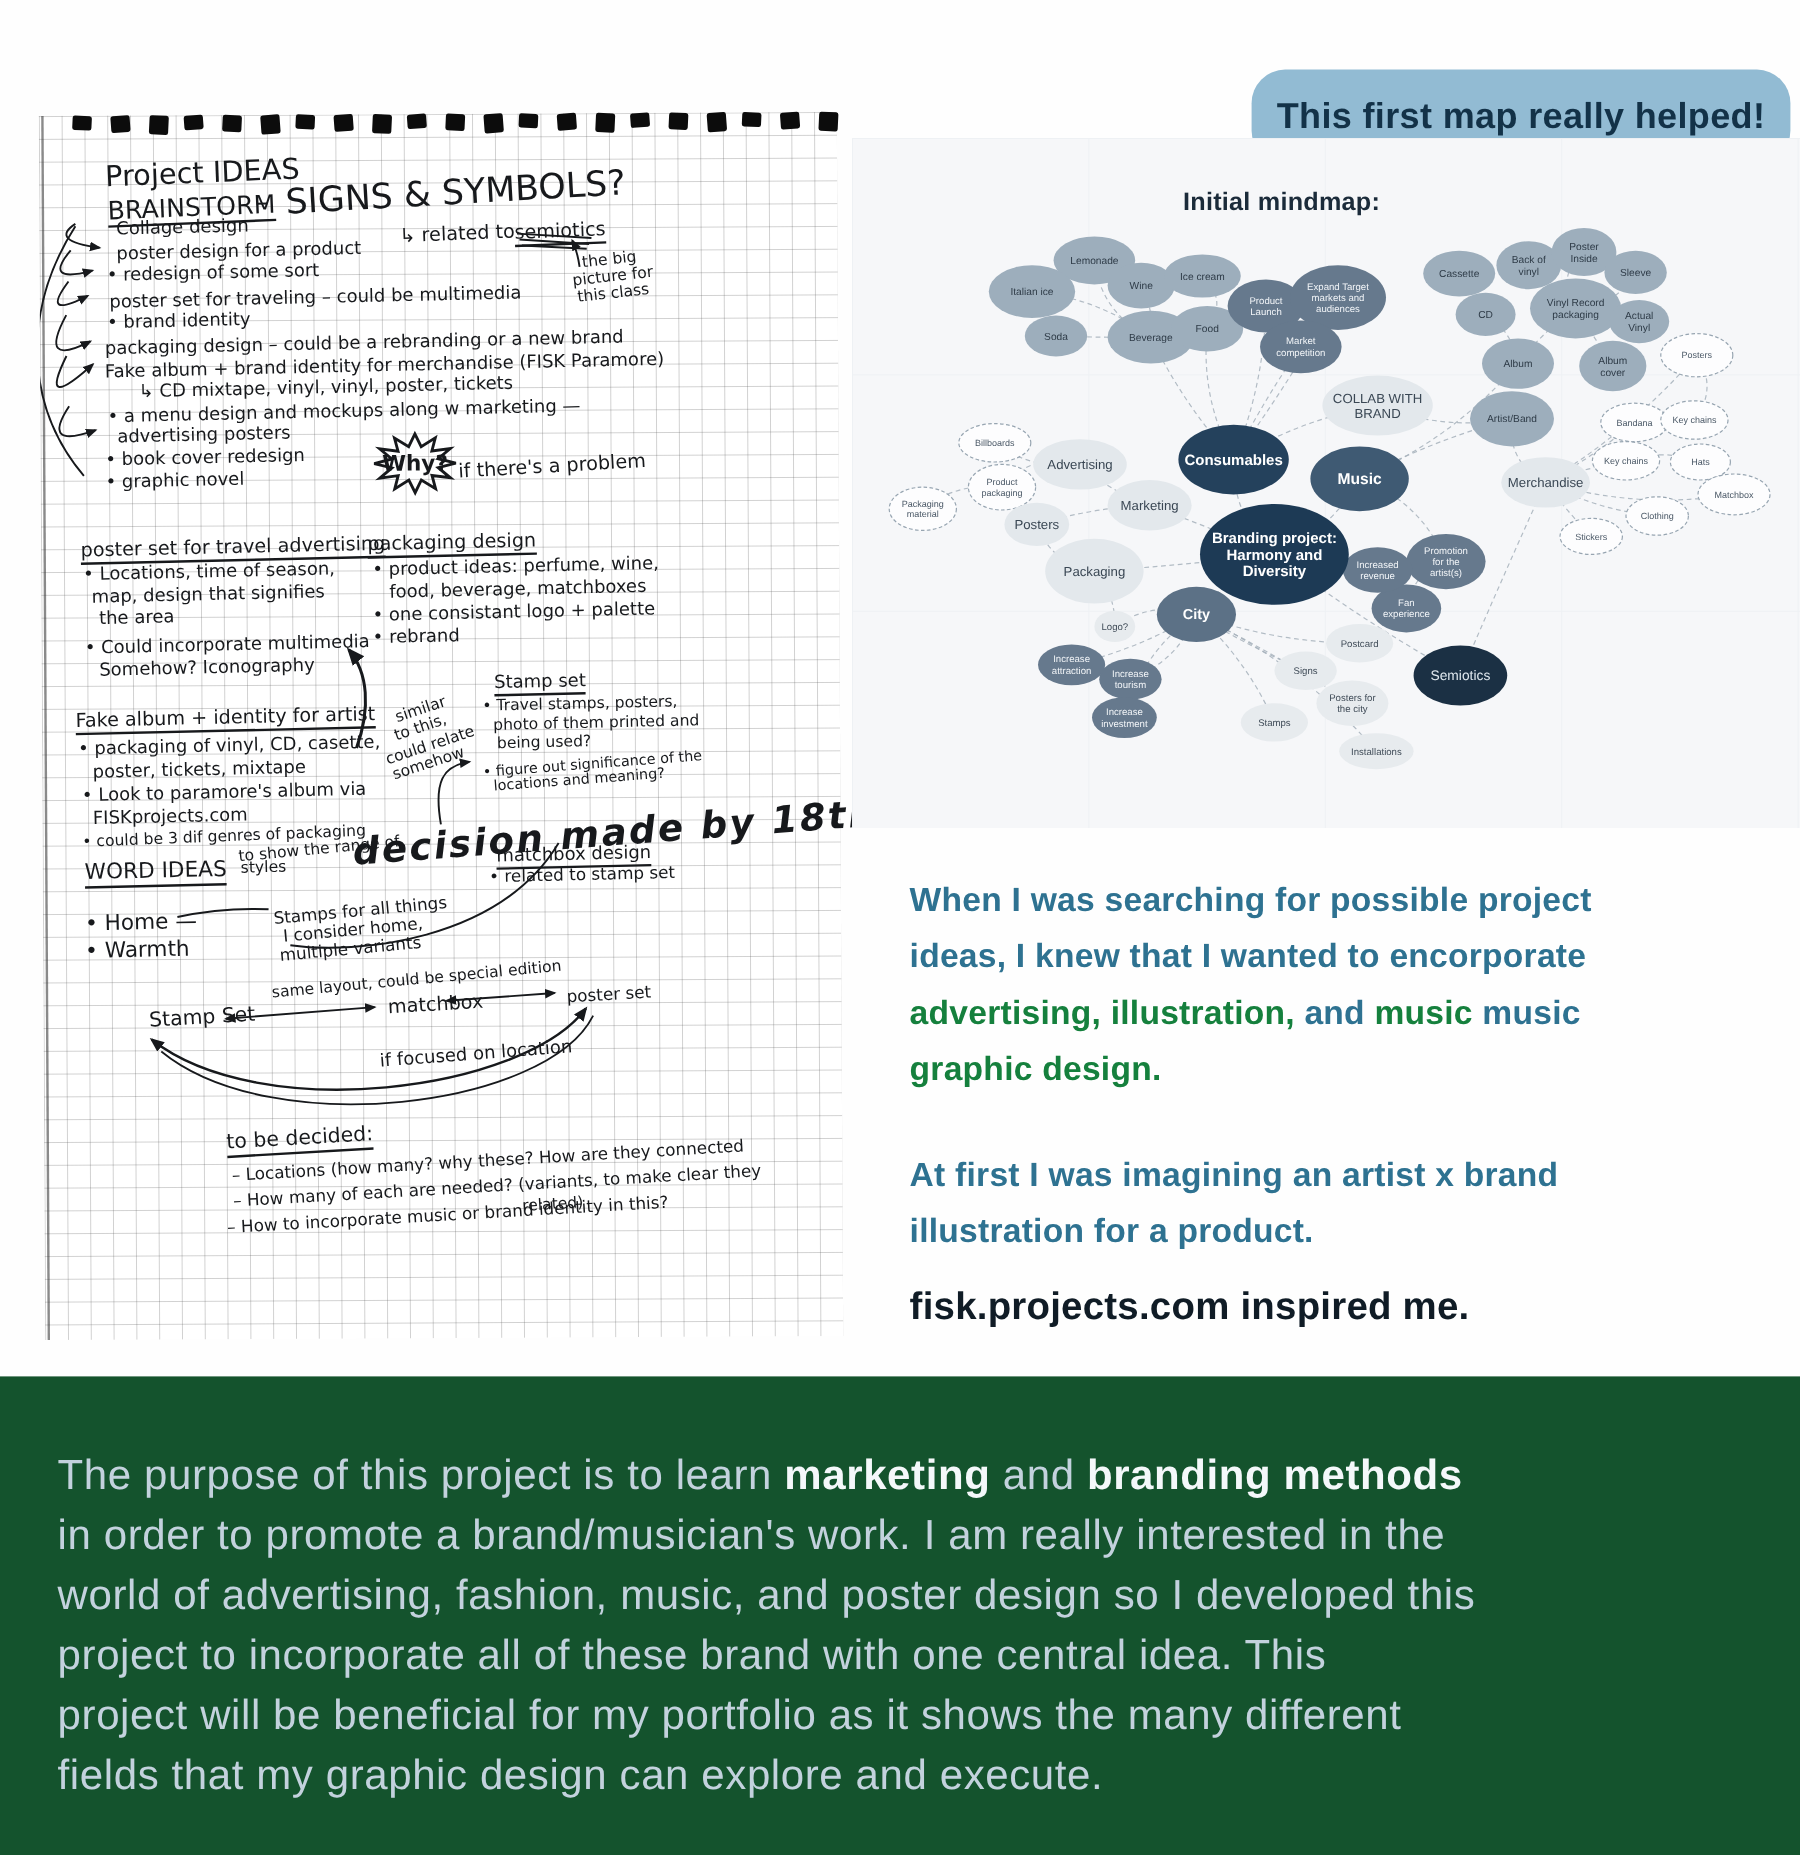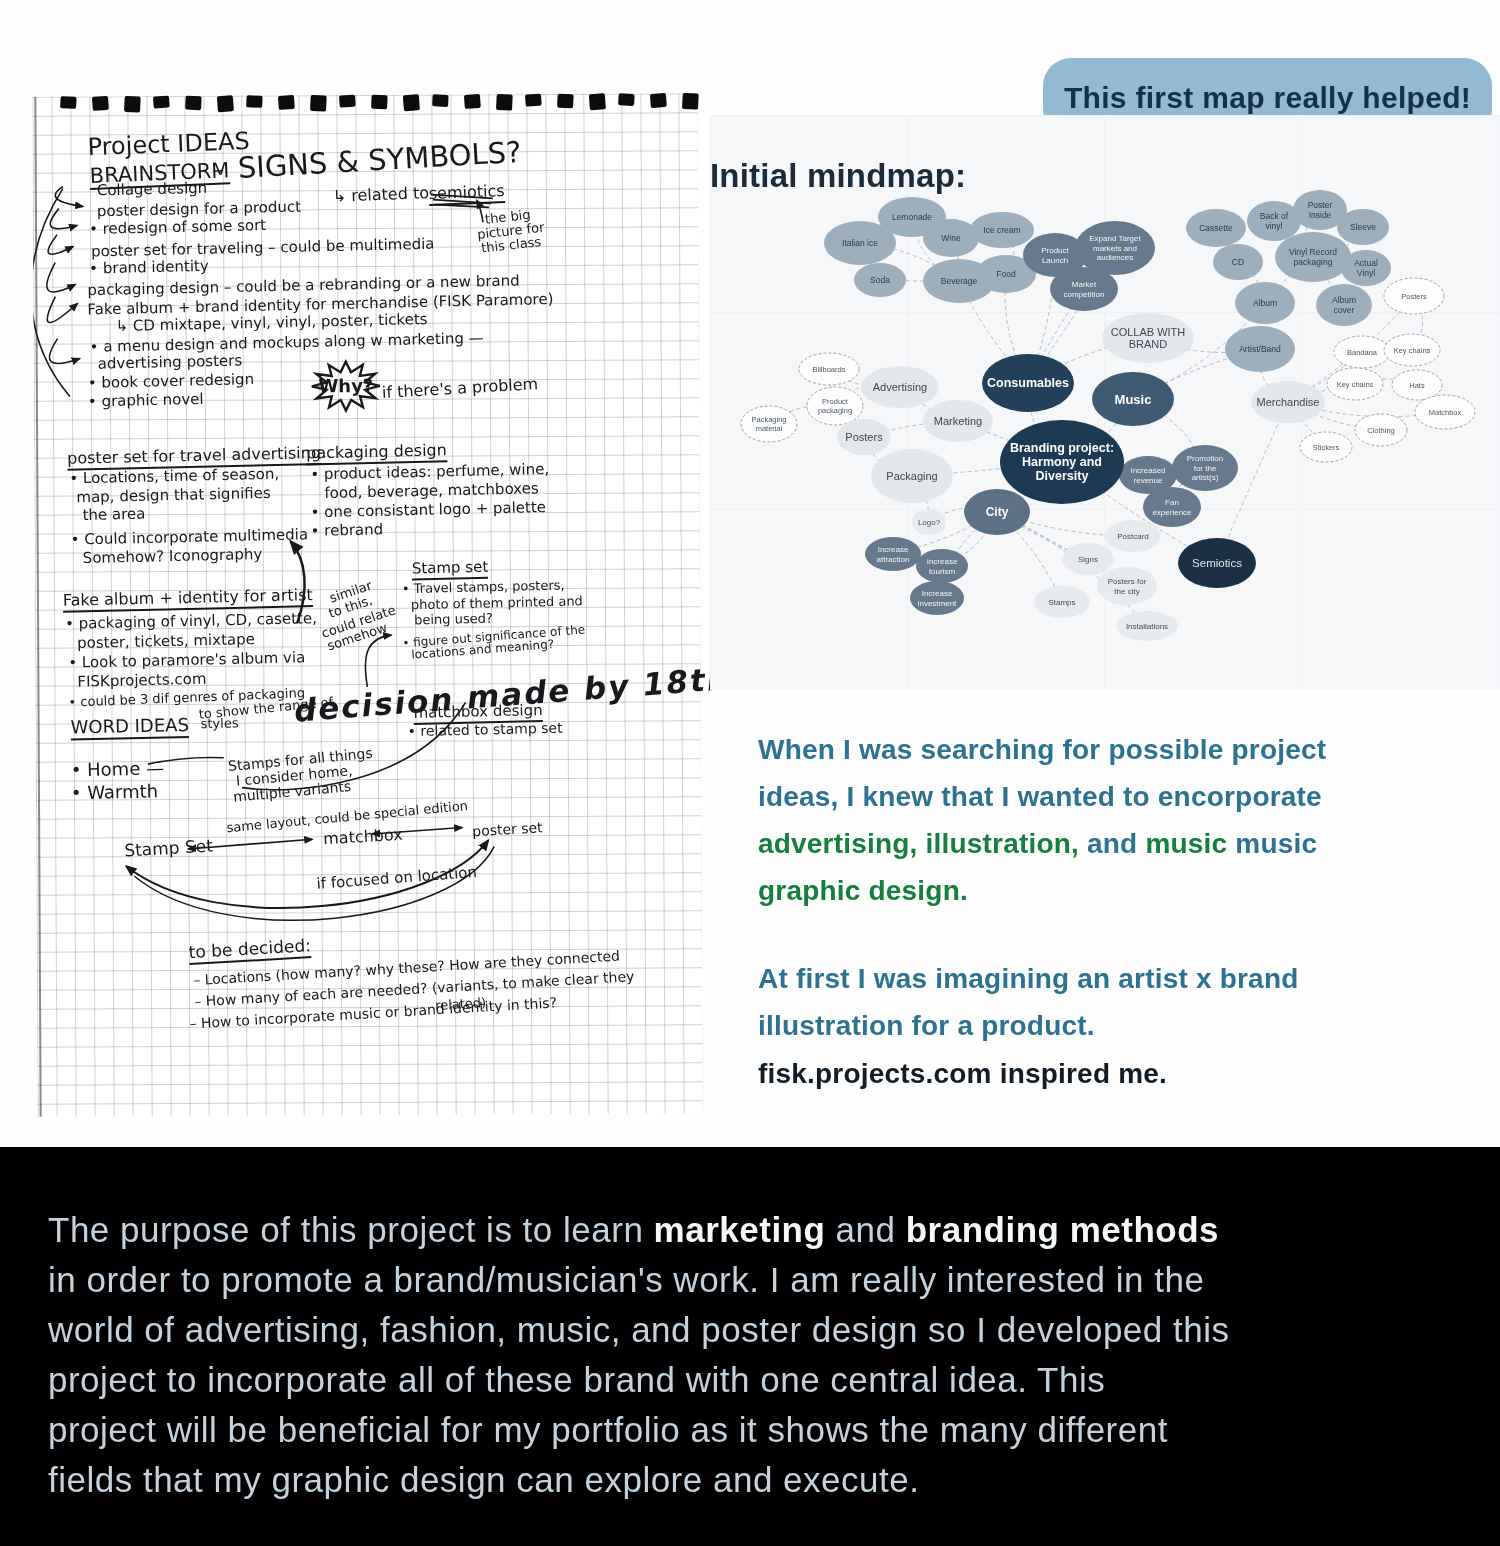--- a/index.html
+++ b/index.html
@@ -22,34 +22,34 @@
   .hw{position:absolute;font-family:"DejaVu Sans",sans-serif;color:#17191c;white-space:nowrap;
       line-height:1.05;}
   .hw.u{border-bottom:2px solid #17191c;padding-bottom:1px;}
   .hw.script{font-style:italic;font-weight:bold;letter-spacing:2px;}
   .nb-svg{position:absolute;left:0;top:0;pointer-events:none;}
   
   .mindmap{position:absolute;left:710px;top:115px;width:790px;height:575px;background:#f6f7f9;
      background-image:linear-gradient(#eef1f4 1px, transparent 1px),
                       linear-gradient(90deg,#eef1f4 1px, transparent 1px);
      background-size:197px 197px;}
-  .mm-title{position:absolute;left:0;top:42px;width:680px;text-align:left;color:#1b2b3a;
-     font-size:33px;font-weight:bold;letter-spacing:.2px;}
+  .mm-title{position:absolute;left:18px;top:42px;width:680px;text-align:center;color:#1b2b3a;
+     font-size:21px;font-weight:bold;letter-spacing:.2px;}
   .mm-svg{position:absolute;left:0;top:0;}
   
   .rightcol{position:absolute;left:758px;top:726px;width:680px;}
   .para{font-size:28px;font-weight:700;letter-spacing:.2px;}
   .para .ln{line-height:47px;white-space:nowrap;}
   .run-t{color:#2e7291;}
   .run-n{color:#15803d;}
   .run-f{color:#101c26;}
   .para2{margin-top:41px;}
-  .para3{margin-top:1px;font-size:28px;}
+  .para3{margin-top:16px;font-size:32px;}
   
-  .footer{position:absolute;left:0;top:1147px;width:1500px;height:399px;background:#000000;}
+  .footer{position:absolute;left:0;top:1147px;width:1500px;height:399px;background:#14532d;}
   .footer-text{position:absolute;left:48px;top:58px;width:1410px;font-size:35px;
      color:#c3d2dd;letter-spacing:.5px;}
   .footer-text .ln{line-height:50px;white-space:nowrap;}
   .run-b{color:#f4f8fa;font-weight:bold;}
   .run-r{font-weight:normal;}
 </style>
 </head>
 <body>
 
 <div id="page">

